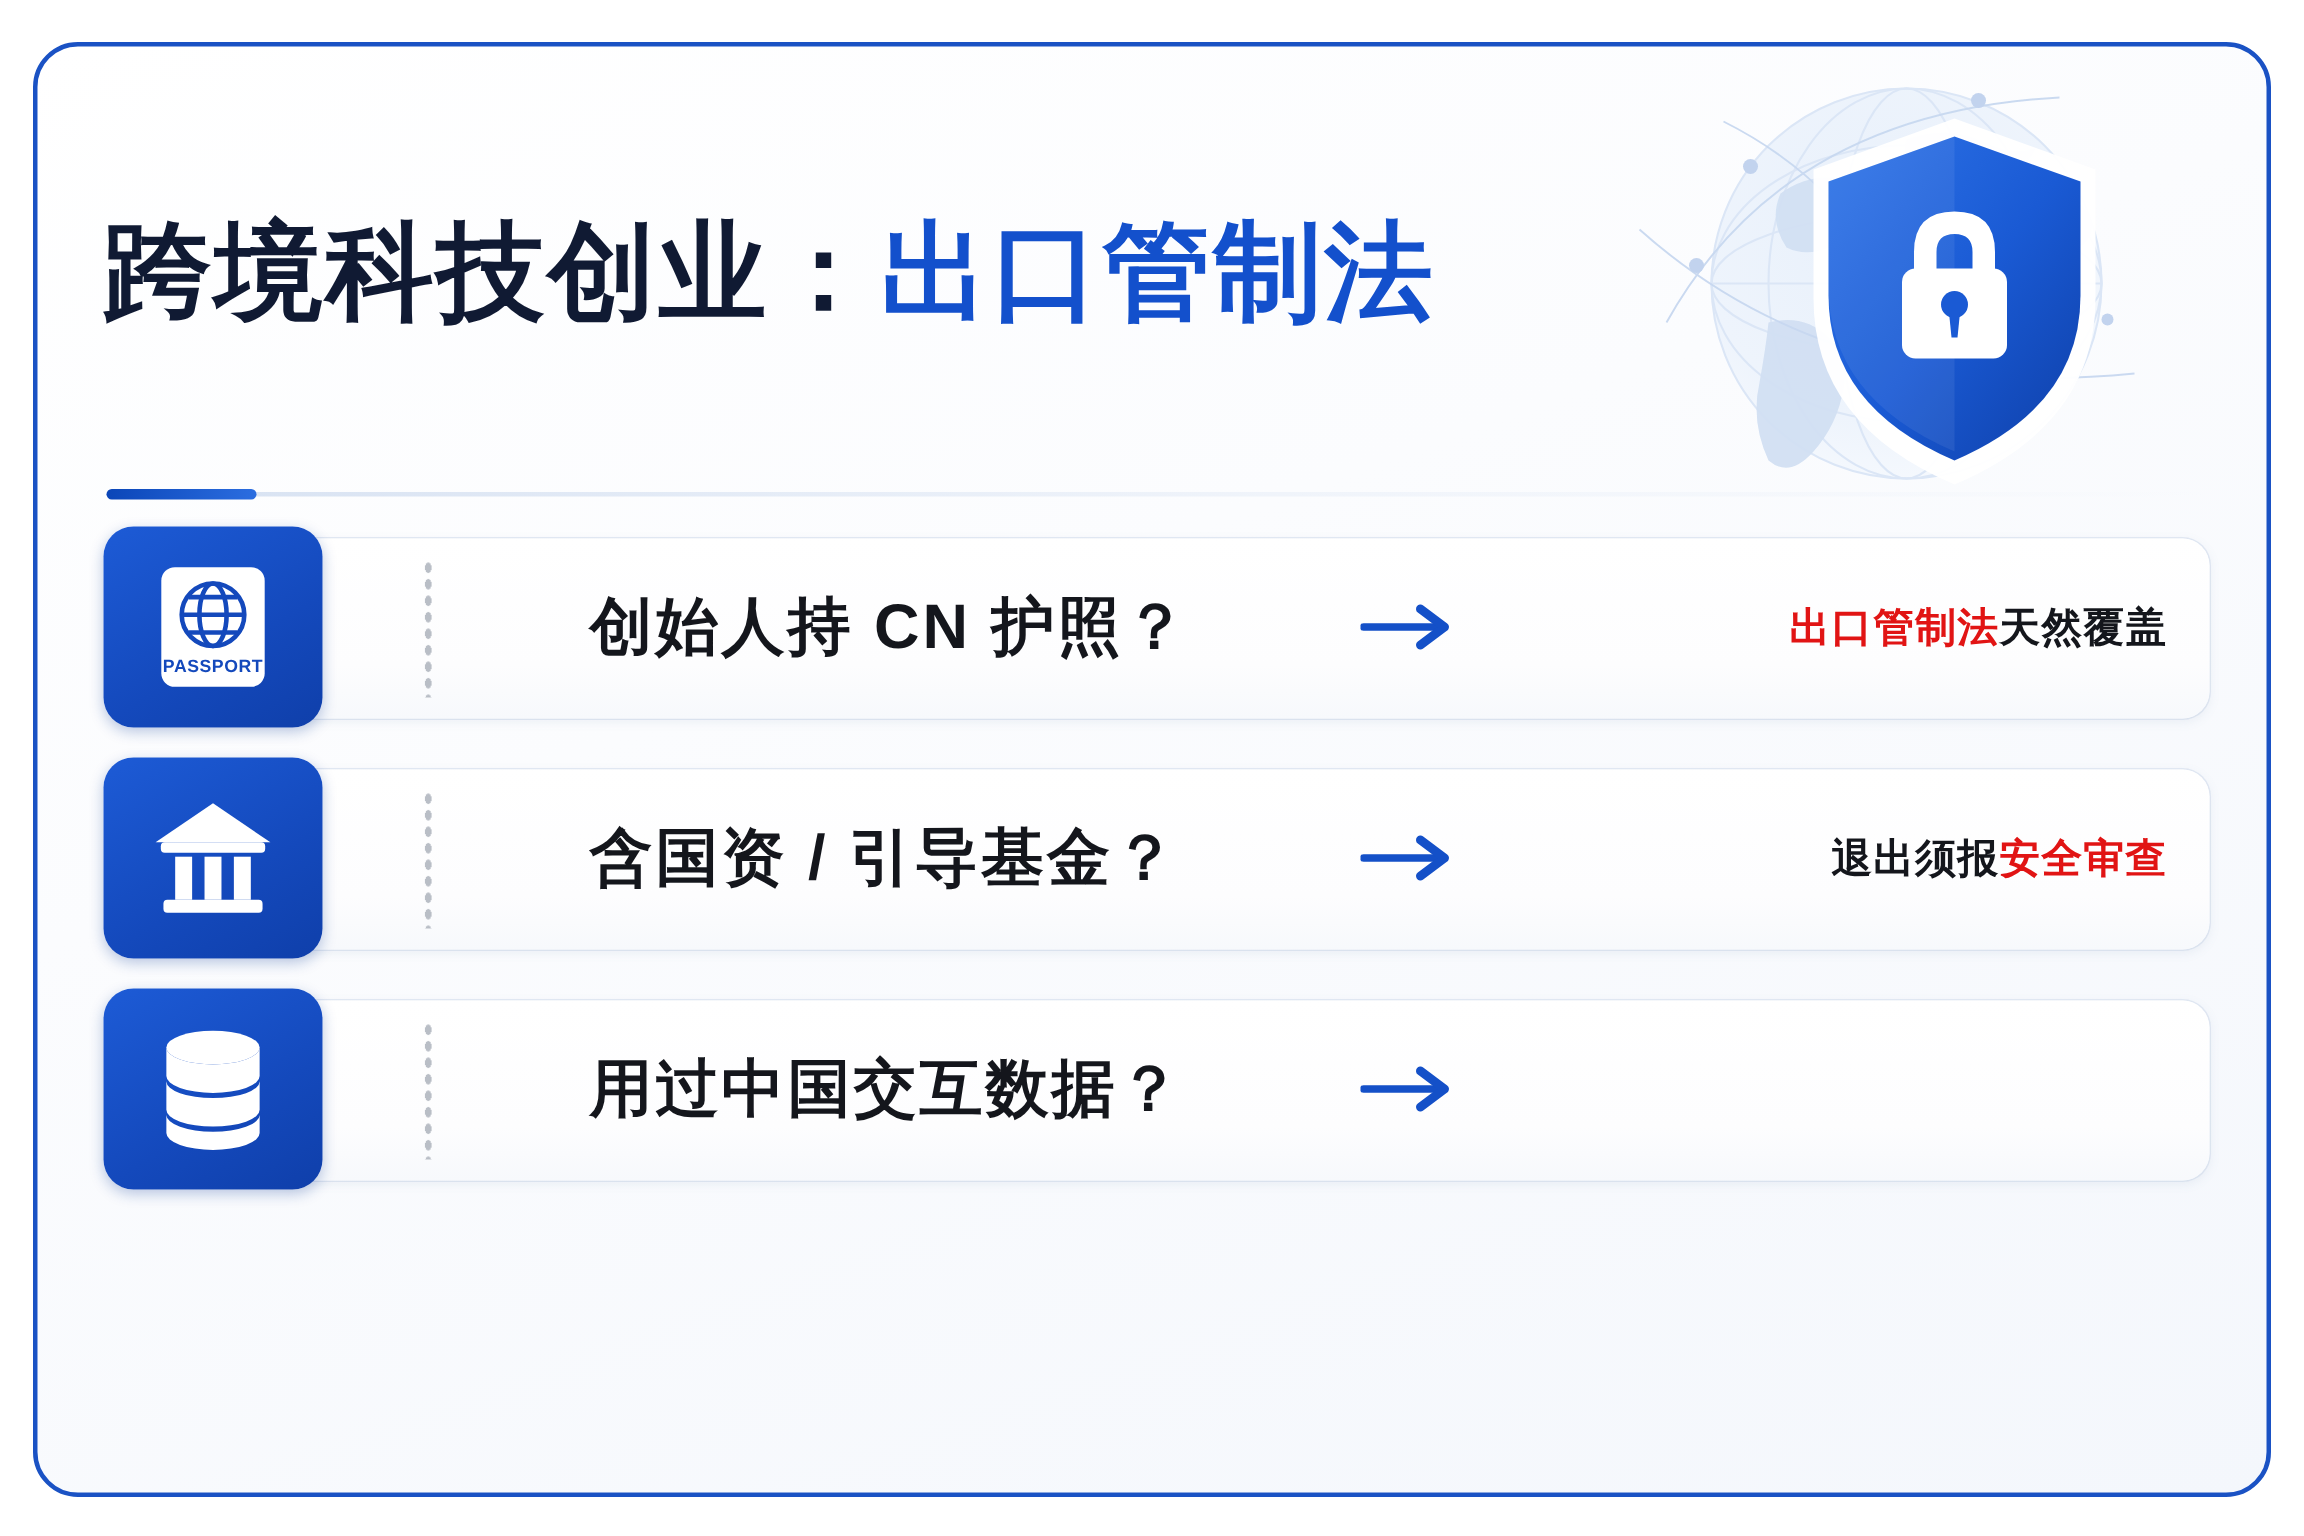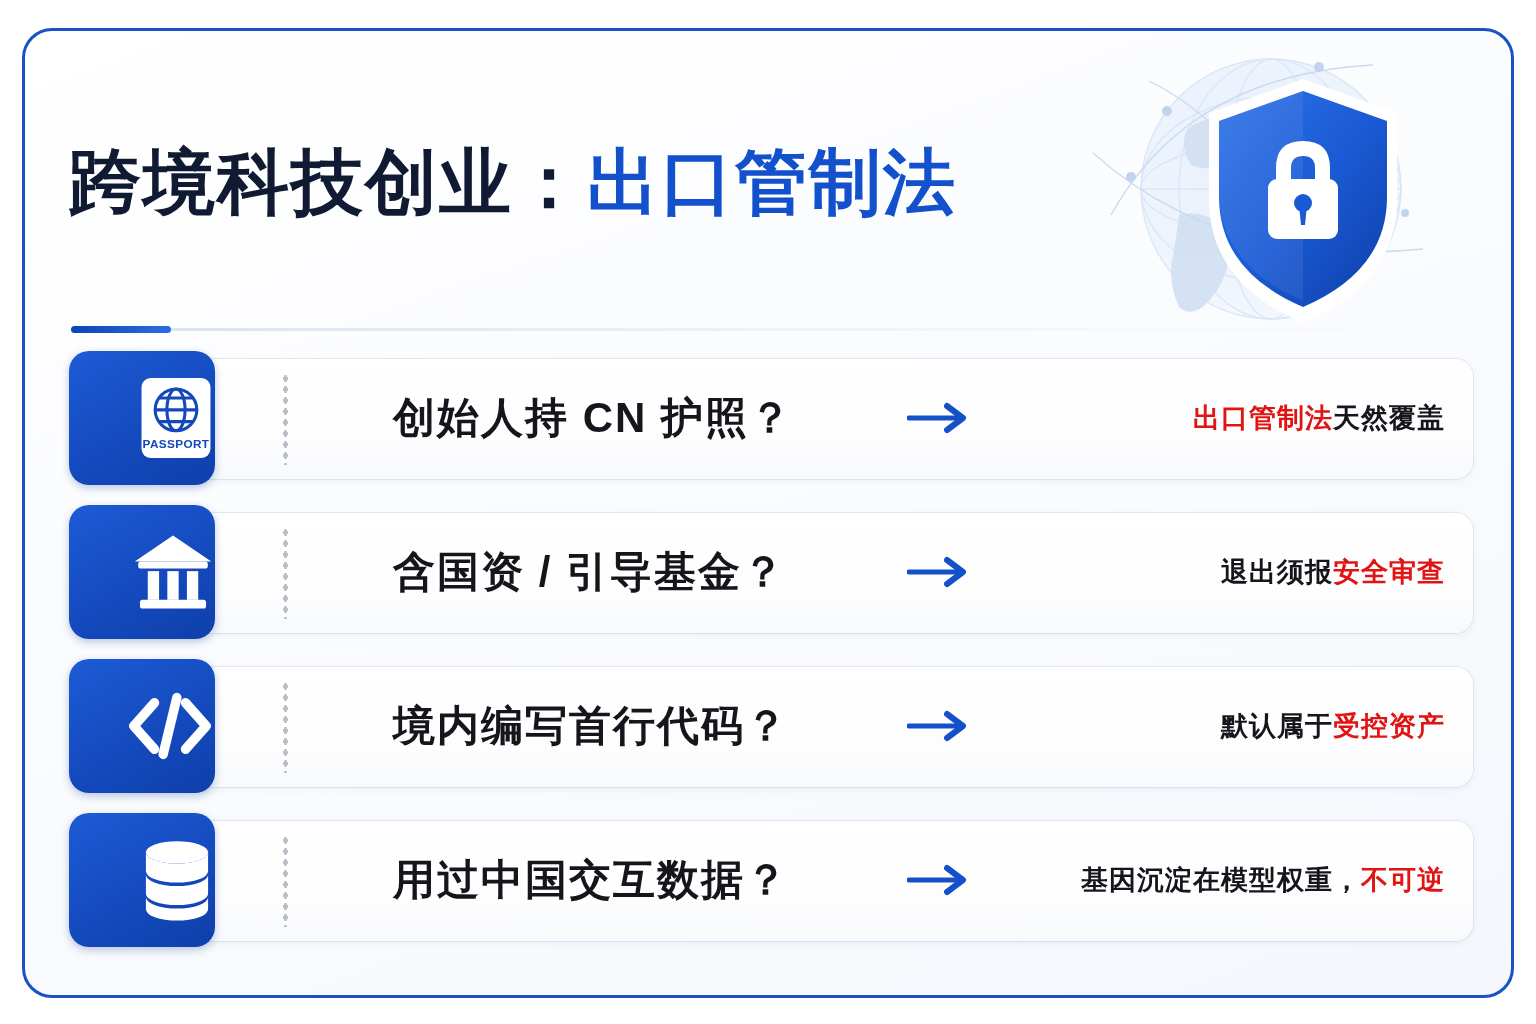--- a/index.html
+++ b/index.html
@@ -107,21 +107,21 @@
     left: 0;
     top: 0;
     width: 146px;
     height: 134px;
     border-radius: 20px;
     background: linear-gradient(150deg, #1D5BD6 0%, #1449BC 60%, #0F3FAA 100%);
     box-shadow: 0 3px 9px rgba(16,60,150,0.28);
     z-index: 3;
     display: flex;
     align-items: center;
-    justify-content: flex-end;
+    justify-content: center;
   }
   .icon-tile svg { display: block; }
 
   .dots {
     position: absolute;
     left: 213px;
     top: 22px;
     width: 7px;
     height: 92px;
     z-index: 4;
@@ -297,44 +297,20 @@
           <path d="M2 17 H50" stroke="#1450C8" stroke-width="5" stroke-linecap="round" fill="none"></path>
           <path d="M40 5 L56 17 L40 29" stroke="#1450C8" stroke-width="6" fill="none" stroke-linecap="round" stroke-linejoin="round"></path>
         </svg>
       </div>
       <div class="a-text">
         <span class="seg-dark">退出须报</span>
           <span class="seg-red">安全审查</span>
       </div>
     </div>
 
-    <div class="row">
-      <div class="row-card"></div>
-      <div class="icon-tile">
-        <svg viewBox="0 0 104 86" width="90" height="74">
-          <g stroke="#ffffff" stroke-width="11" fill="none" stroke-linecap="round" stroke-linejoin="round">
-            <path d="M34 16 L10 43 L34 70"></path>
-            <path d="M70 16 L94 43 L70 70"></path>
-            <path d="M60 10 L44 76"></path>
-          </g>
-        </svg>
-      </div>
-      <div class="dots"></div>
-      <div class="q-text">境内编写首行代码？</div>
-      <div class="arrow">
-        <svg width="64" height="34" viewBox="0 0 64 34">
-          <path d="M2 17 H50" stroke="#1450C8" stroke-width="5" stroke-linecap="round" fill="none"></path>
-          <path d="M40 5 L56 17 L40 29" stroke="#1450C8" stroke-width="6" fill="none" stroke-linecap="round" stroke-linejoin="round"></path>
-        </svg>
-      </div>
-      <div class="a-text">
-        <span class="seg-dark">默认属于</span>
-          <span class="seg-red">受控资产</span>
-      </div>
-    </div>
 
     <div class="row">
       <div class="row-card"></div>
       <div class="icon-tile">
         <svg viewBox="0 0 88 98" width="76" height="86">
           <g fill="#ffffff">
             <ellipse cx="44" cy="17" rx="36" ry="13"></ellipse>
             <path d="M8 17 v22 a36 13 0 0 0 72 0 v-22 a36 13 0 0 1 -72 0z"></path>
             <path d="M8 43 v22 a36 13 0 0 0 72 0 v-22 a36 13 0 0 1 -72 0z"></path>
             <path d="M8 69 v14 a36 13 0 0 0 72 0 v-14 a36 13 0 0 1 -72 0z"></path>
@@ -342,20 +318,16 @@
         </svg>
       </div>
       <div class="dots"></div>
       <div class="q-text">用过中国交互数据？</div>
       <div class="arrow">
         <svg width="64" height="34" viewBox="0 0 64 34">
           <path d="M2 17 H50" stroke="#1450C8" stroke-width="5" stroke-linecap="round" fill="none"></path>
           <path d="M40 5 L56 17 L40 29" stroke="#1450C8" stroke-width="6" fill="none" stroke-linecap="round" stroke-linejoin="round"></path>
         </svg>
       </div>
-      <div class="a-text">
-        <span class="seg-dark">基因沉淀在模型权重，</span>
-          <span class="seg-red">不可逆</span>
-      </div>
     </div>
 
   </div>
 </div>
 
 </body></html>

